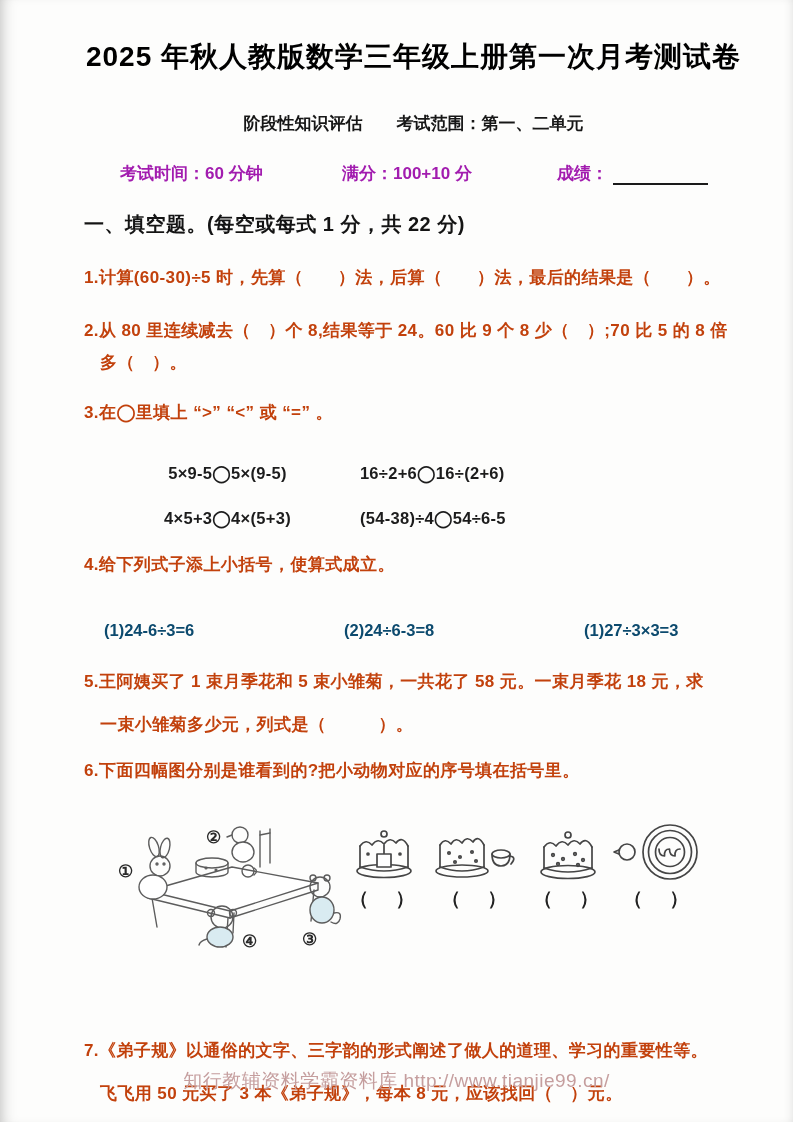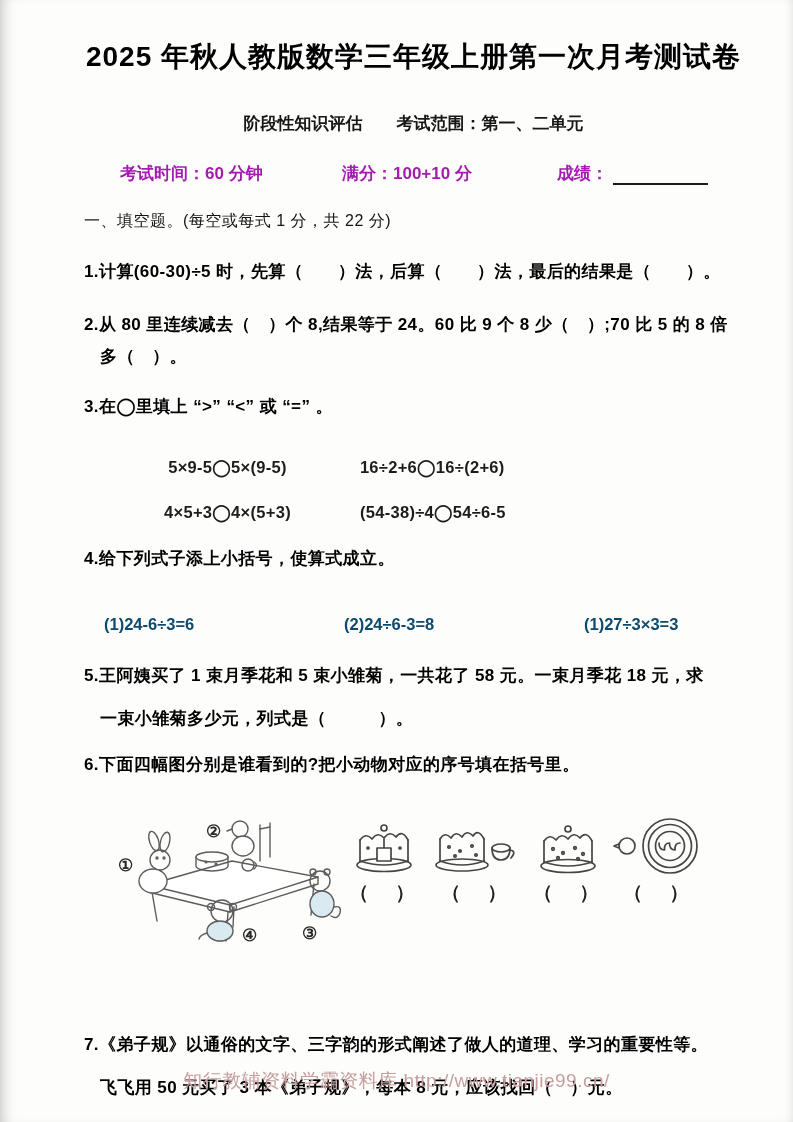--- a/index.html
+++ b/index.html
@@ -46,33 +46,33 @@
   .score-blank {
     display:inline-block;
     width:95px; height:19px;
     border-bottom:2.5px solid #1a1a1a;
     margin-left:5px;
     vertical-align:bottom;
   }
 
   .section-heading {
     margin-top:26px;
-    font-size:16px;
-    font-weight:normal;
+    font-size:20px;
+    font-weight:bold;
     letter-spacing:0.5px;
     color:#141414;
   }
 
   p.q {
     margin:28px 0 0 0;
     font-size:17px;
     font-weight:bold;
     letter-spacing:0.4px;
     line-height:1.45;
-    color:#000000;
+    color:#c2410c;
   }
   p.q.cont { margin-top:8px; padding-left:16px; }
   p.q.cont-mid { margin-top:18px; padding-left:16px; }
   p.q.gap-lg { margin-top:90px; }
 
   .expr-row {
     margin-top:26px;
     padding-left:16px;
     font-size:16.5px;
     font-weight:bold;

